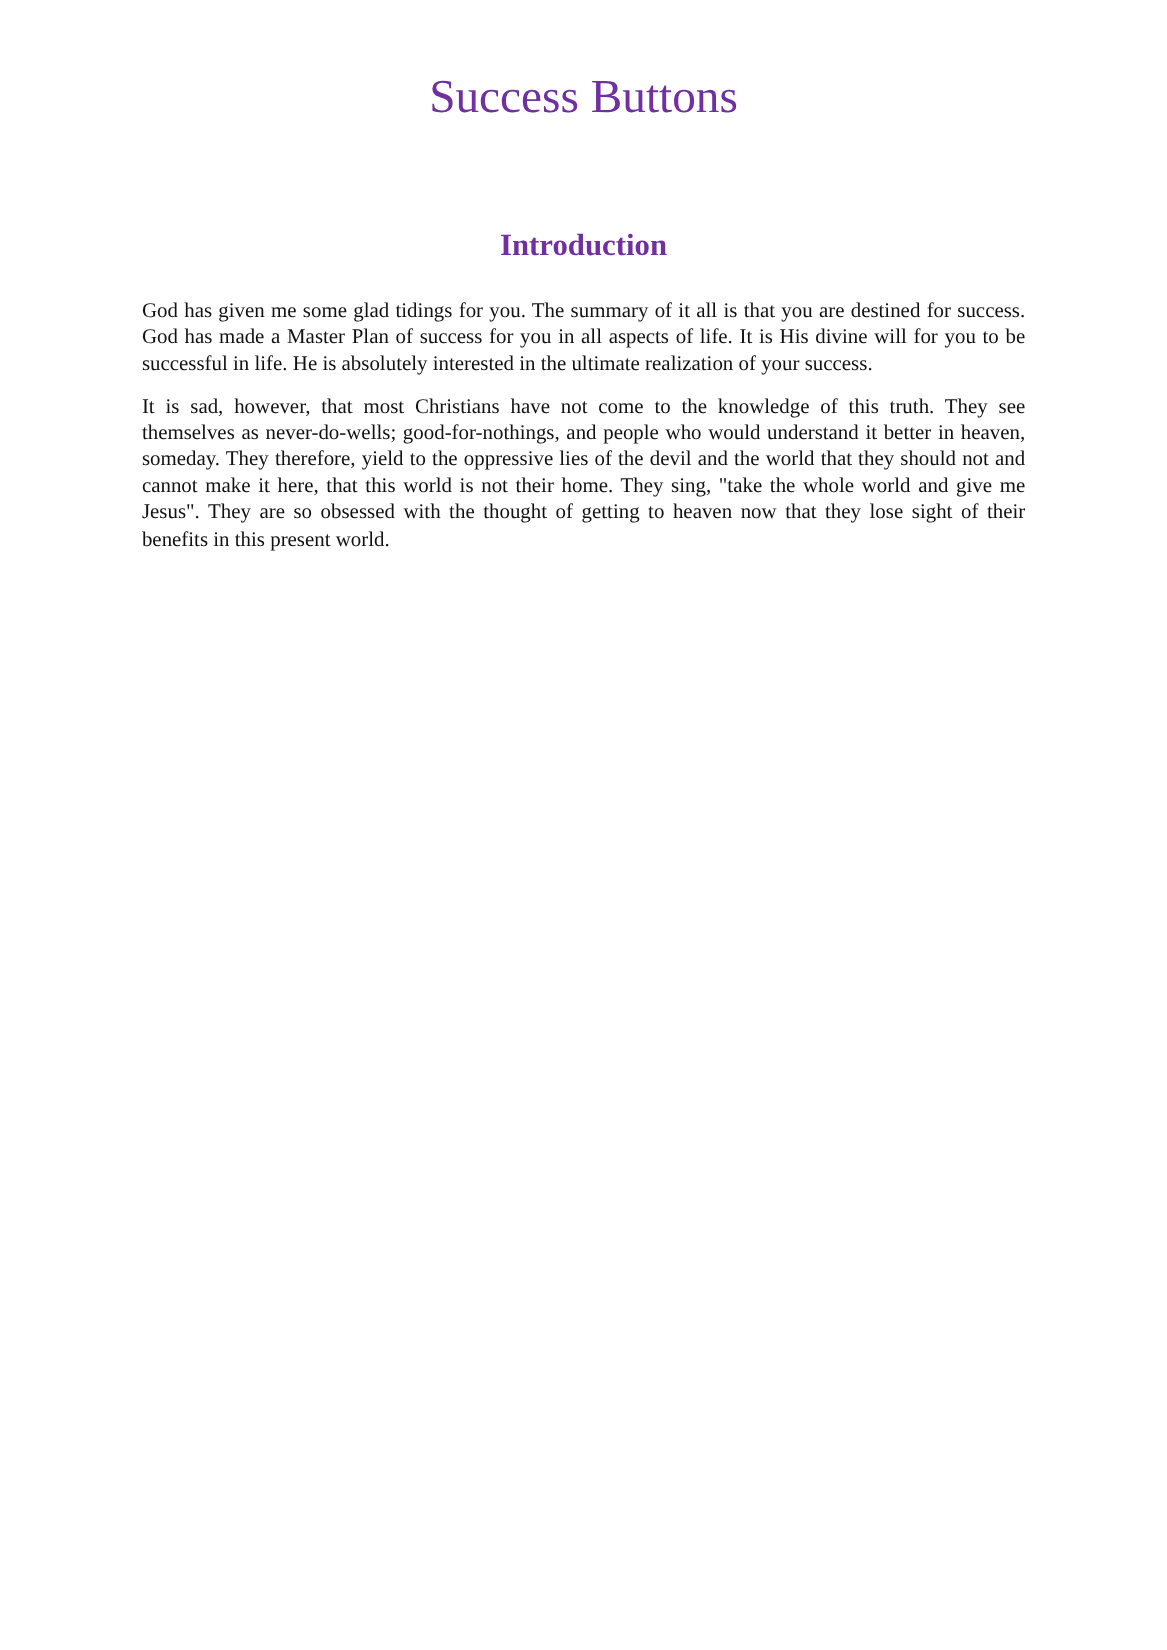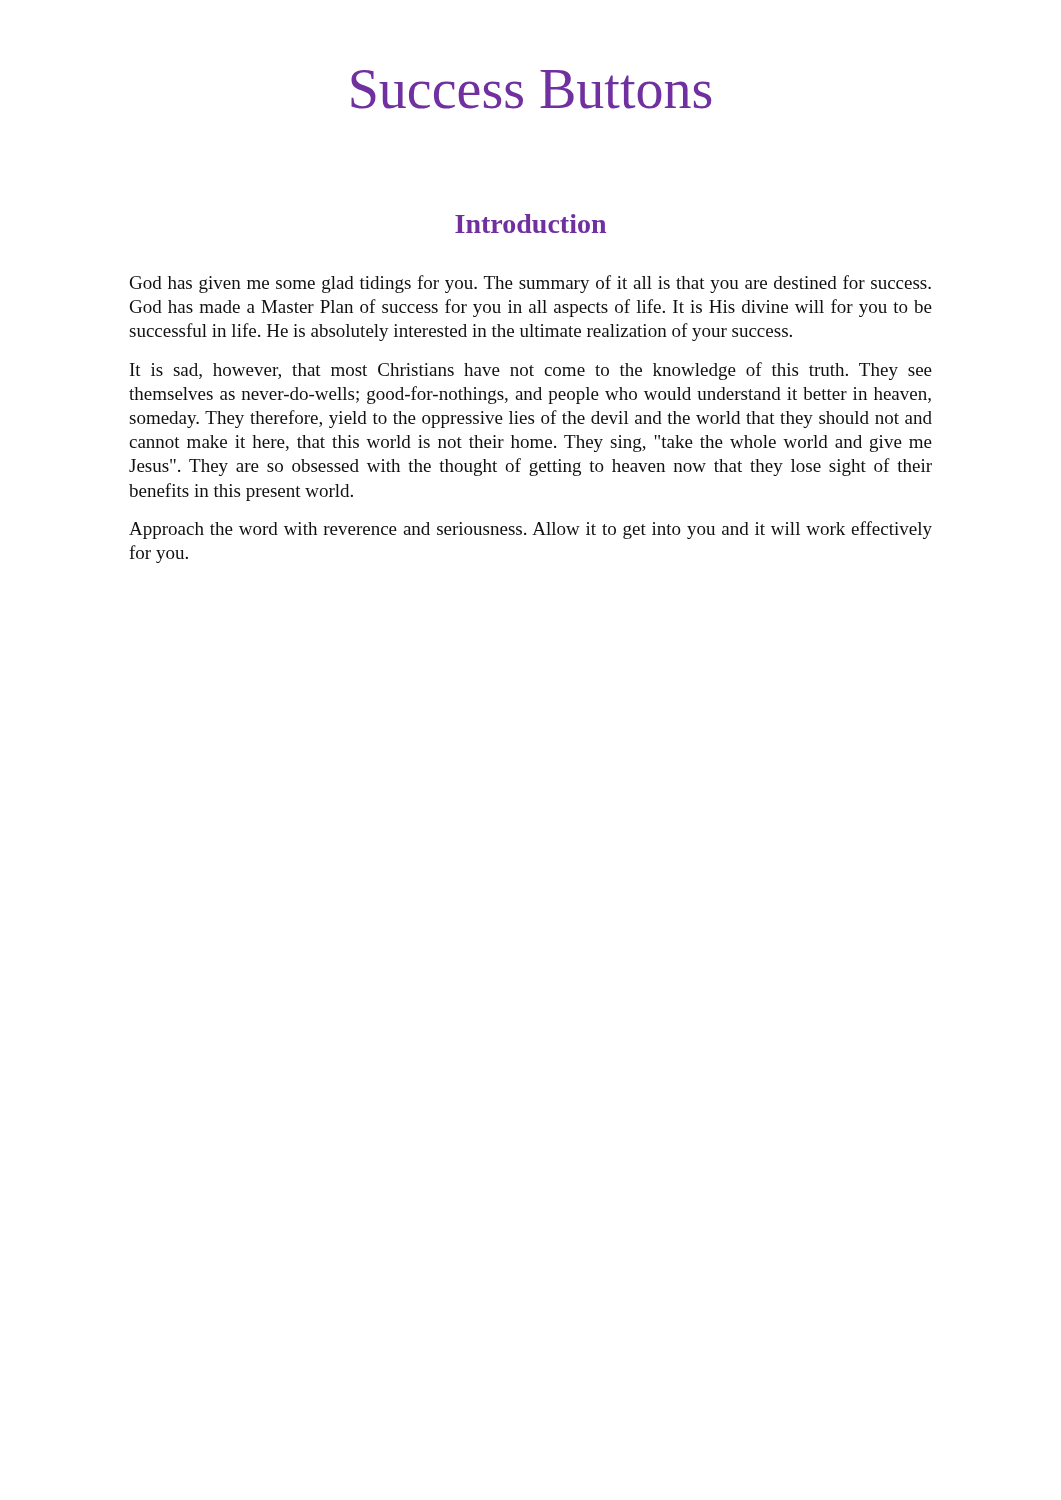--- a/index.html
+++ b/index.html
@@ -14,21 +14,21 @@
       overflow: hidden;
       font-family: "Liberation Serif", "DejaVu Serif", serif;
       color: #111111;
     }
     .page-title {
       position: absolute;
       top: 62px;
       left: 0;
       width: 1061px;
       text-align: center;
-      font-size: 56px;
+      font-size: 43px;
       font-weight: normal;
       color: #7030a0;
       margin: 0;
       line-height: 54px;
     }
     .section-heading {
       position: absolute;
       top: 206px;
       left: 0;
       width: 1061px;
@@ -55,14 +55,13 @@
 </head>
 <body>
 
 <h1 class="page-title">Success Buttons</h1>
 
 <h2 class="section-heading">Introduction</h2>
 
 <div class="body-text">
   <p>God has given me some glad tidings for you. The summary of it all is that you are destined for success. God has made a Master Plan of success for you in all aspects of life. It is His divine will for you to be successful in life. He is absolutely interested in the ultimate realization of your success.</p>
   <p>It is sad, however, that most Christians have not come to the knowledge of this truth. They see themselves as never-do-wells; good-for-nothings, and people who would understand it better in heaven, someday. They therefore, yield to the oppressive lies of the devil and the world that they should not and cannot make it here, that this world is not their home. They sing, "take the whole world and give me Jesus". They are so obsessed with the thought of getting to heaven now that they lose sight of their benefits in this present world.</p>
-  <p>Approach the word with reverence and seriousness. Allow it to get into you and it will work effectively for you.</p>
 </div>
 
 </body></html>

